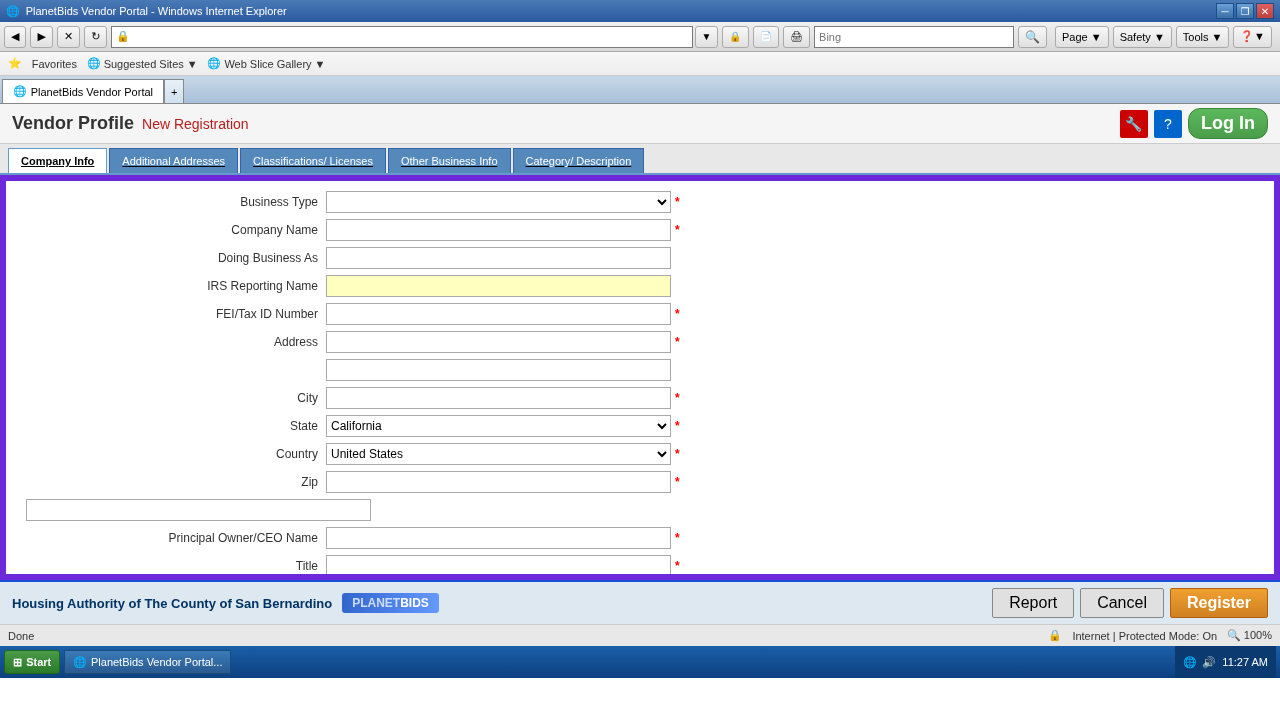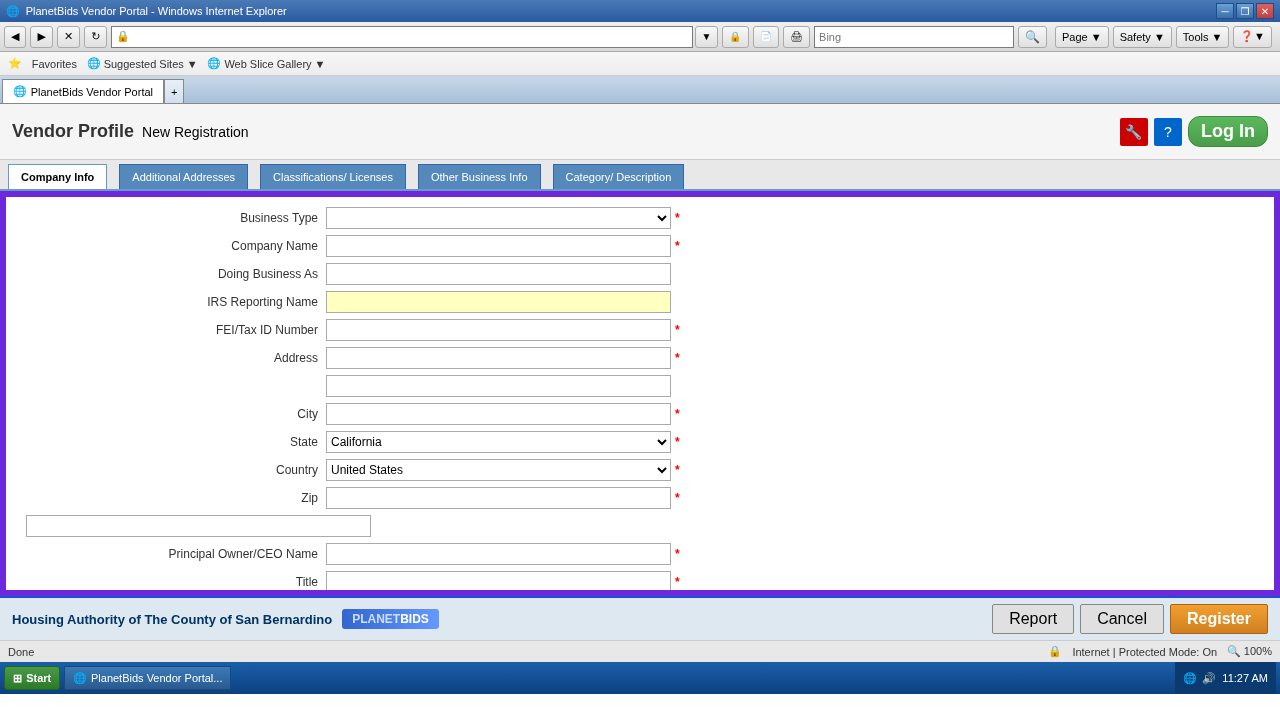--- a/index.html
+++ b/index.html
@@ -119,28 +119,28 @@
       display: flex;
       align-items: center;
       gap: 4px;
       padding: 2px 4px;
     }
 
     
     .page-header {
       background: #f5f5f5;
       border-bottom: 1px solid #ccc;
-      padding: 12px 12px;
+      padding: 4px 12px;
       display: flex;
       align-items: center;
       justify-content: space-between;
     }
     .page-title-area { display: flex; align-items: center; gap: 8px; }
     .page-title { font-size: 18px; font-weight: bold; color: #333; }
-    .page-subtitle { font-size: 14px; color: #000000; }
+    .page-subtitle { font-size: 14px; color: #b91c1c; }
     .header-actions { display: flex; align-items: center; gap: 6px; }
     .action-icon {
       width: 28px; height: 28px;
       border: 2px solid #cc0000;
       background: #cc0000;
       display: flex; align-items: center; justify-content: center;
       color: white; font-size: 14px; cursor: pointer;
       border-radius: 2px;
     }
     .action-icon.help { background: #0066cc; border-color: #0066cc; }
@@ -154,21 +154,22 @@
       cursor: pointer;
       border-radius: 12px;
     }
 
     
     .nav-tabs {
       display: flex;
       border-bottom: 2px solid #6699cc;
       background: #e8e8e8;
       padding: 4px 8px 0;
-      gap: 12px;
+      gap: 2px;
+      text-decoration: underline;
     }
     .tab {
       padding: 6px 12px;
       border: 1px solid #aaa;
       border-bottom: none;
       background: #ddd;
       cursor: pointer;
       font-size: 11px;
       text-align: center;
       min-width: 80px;

